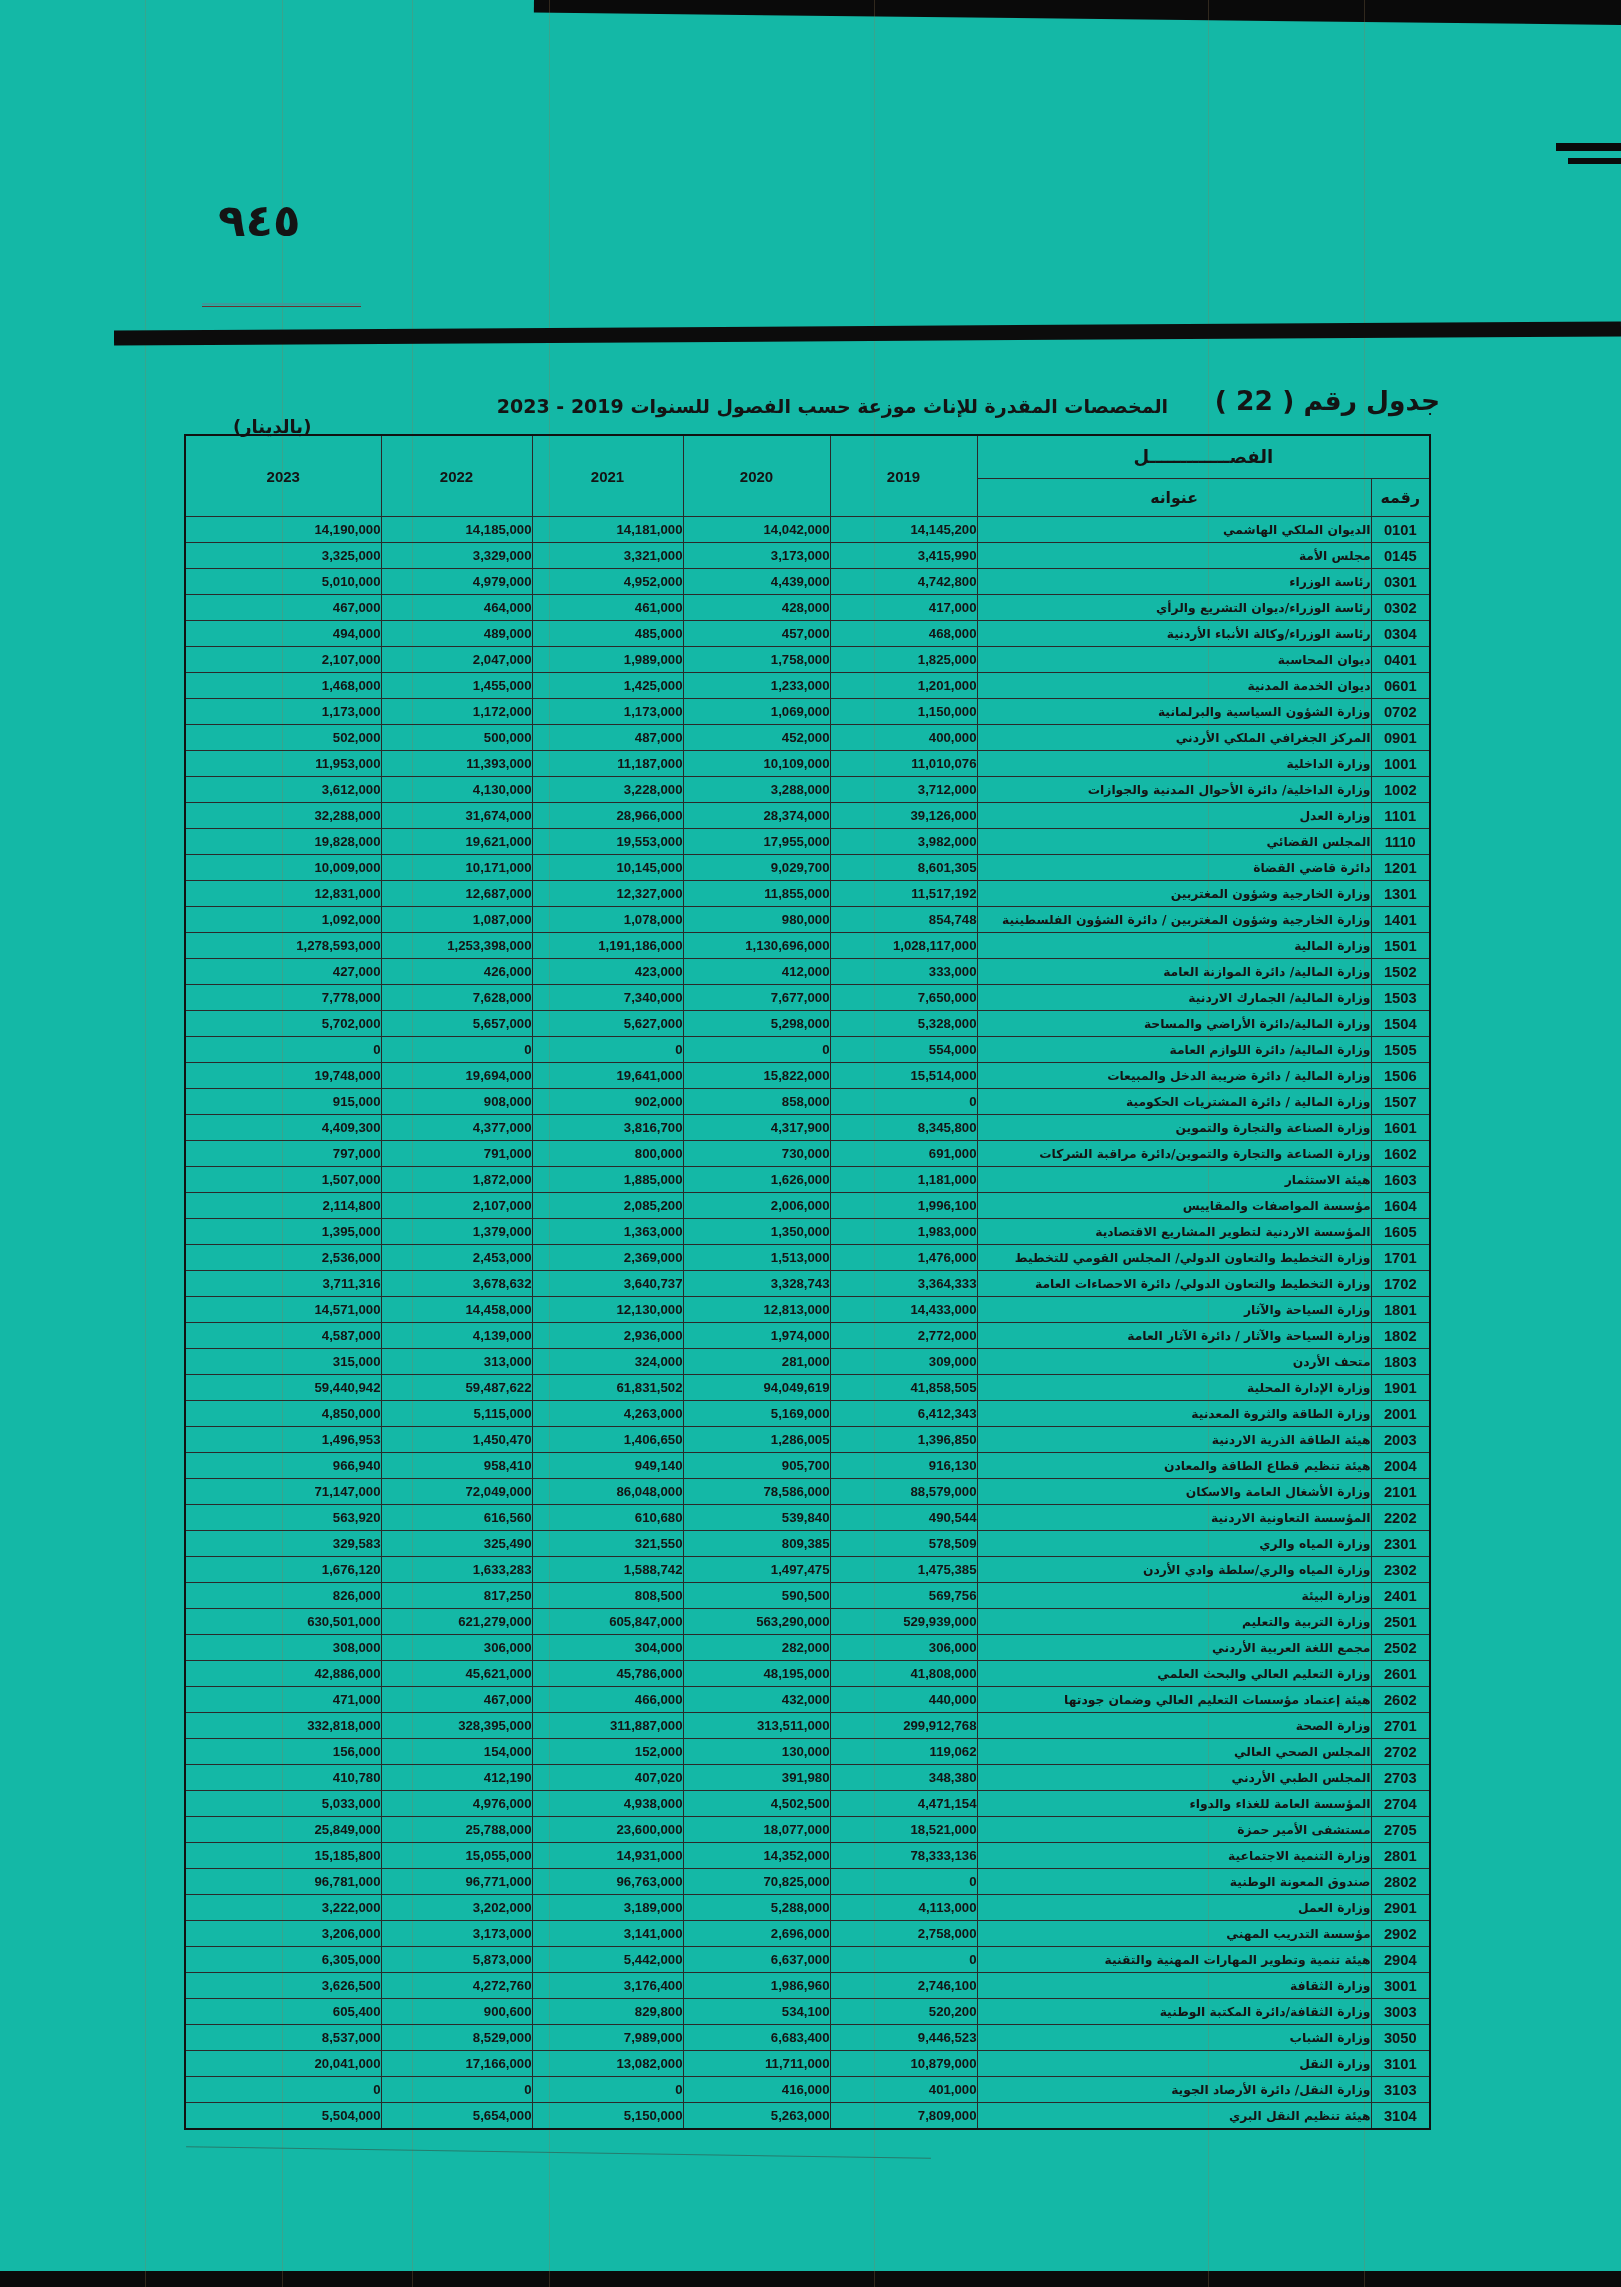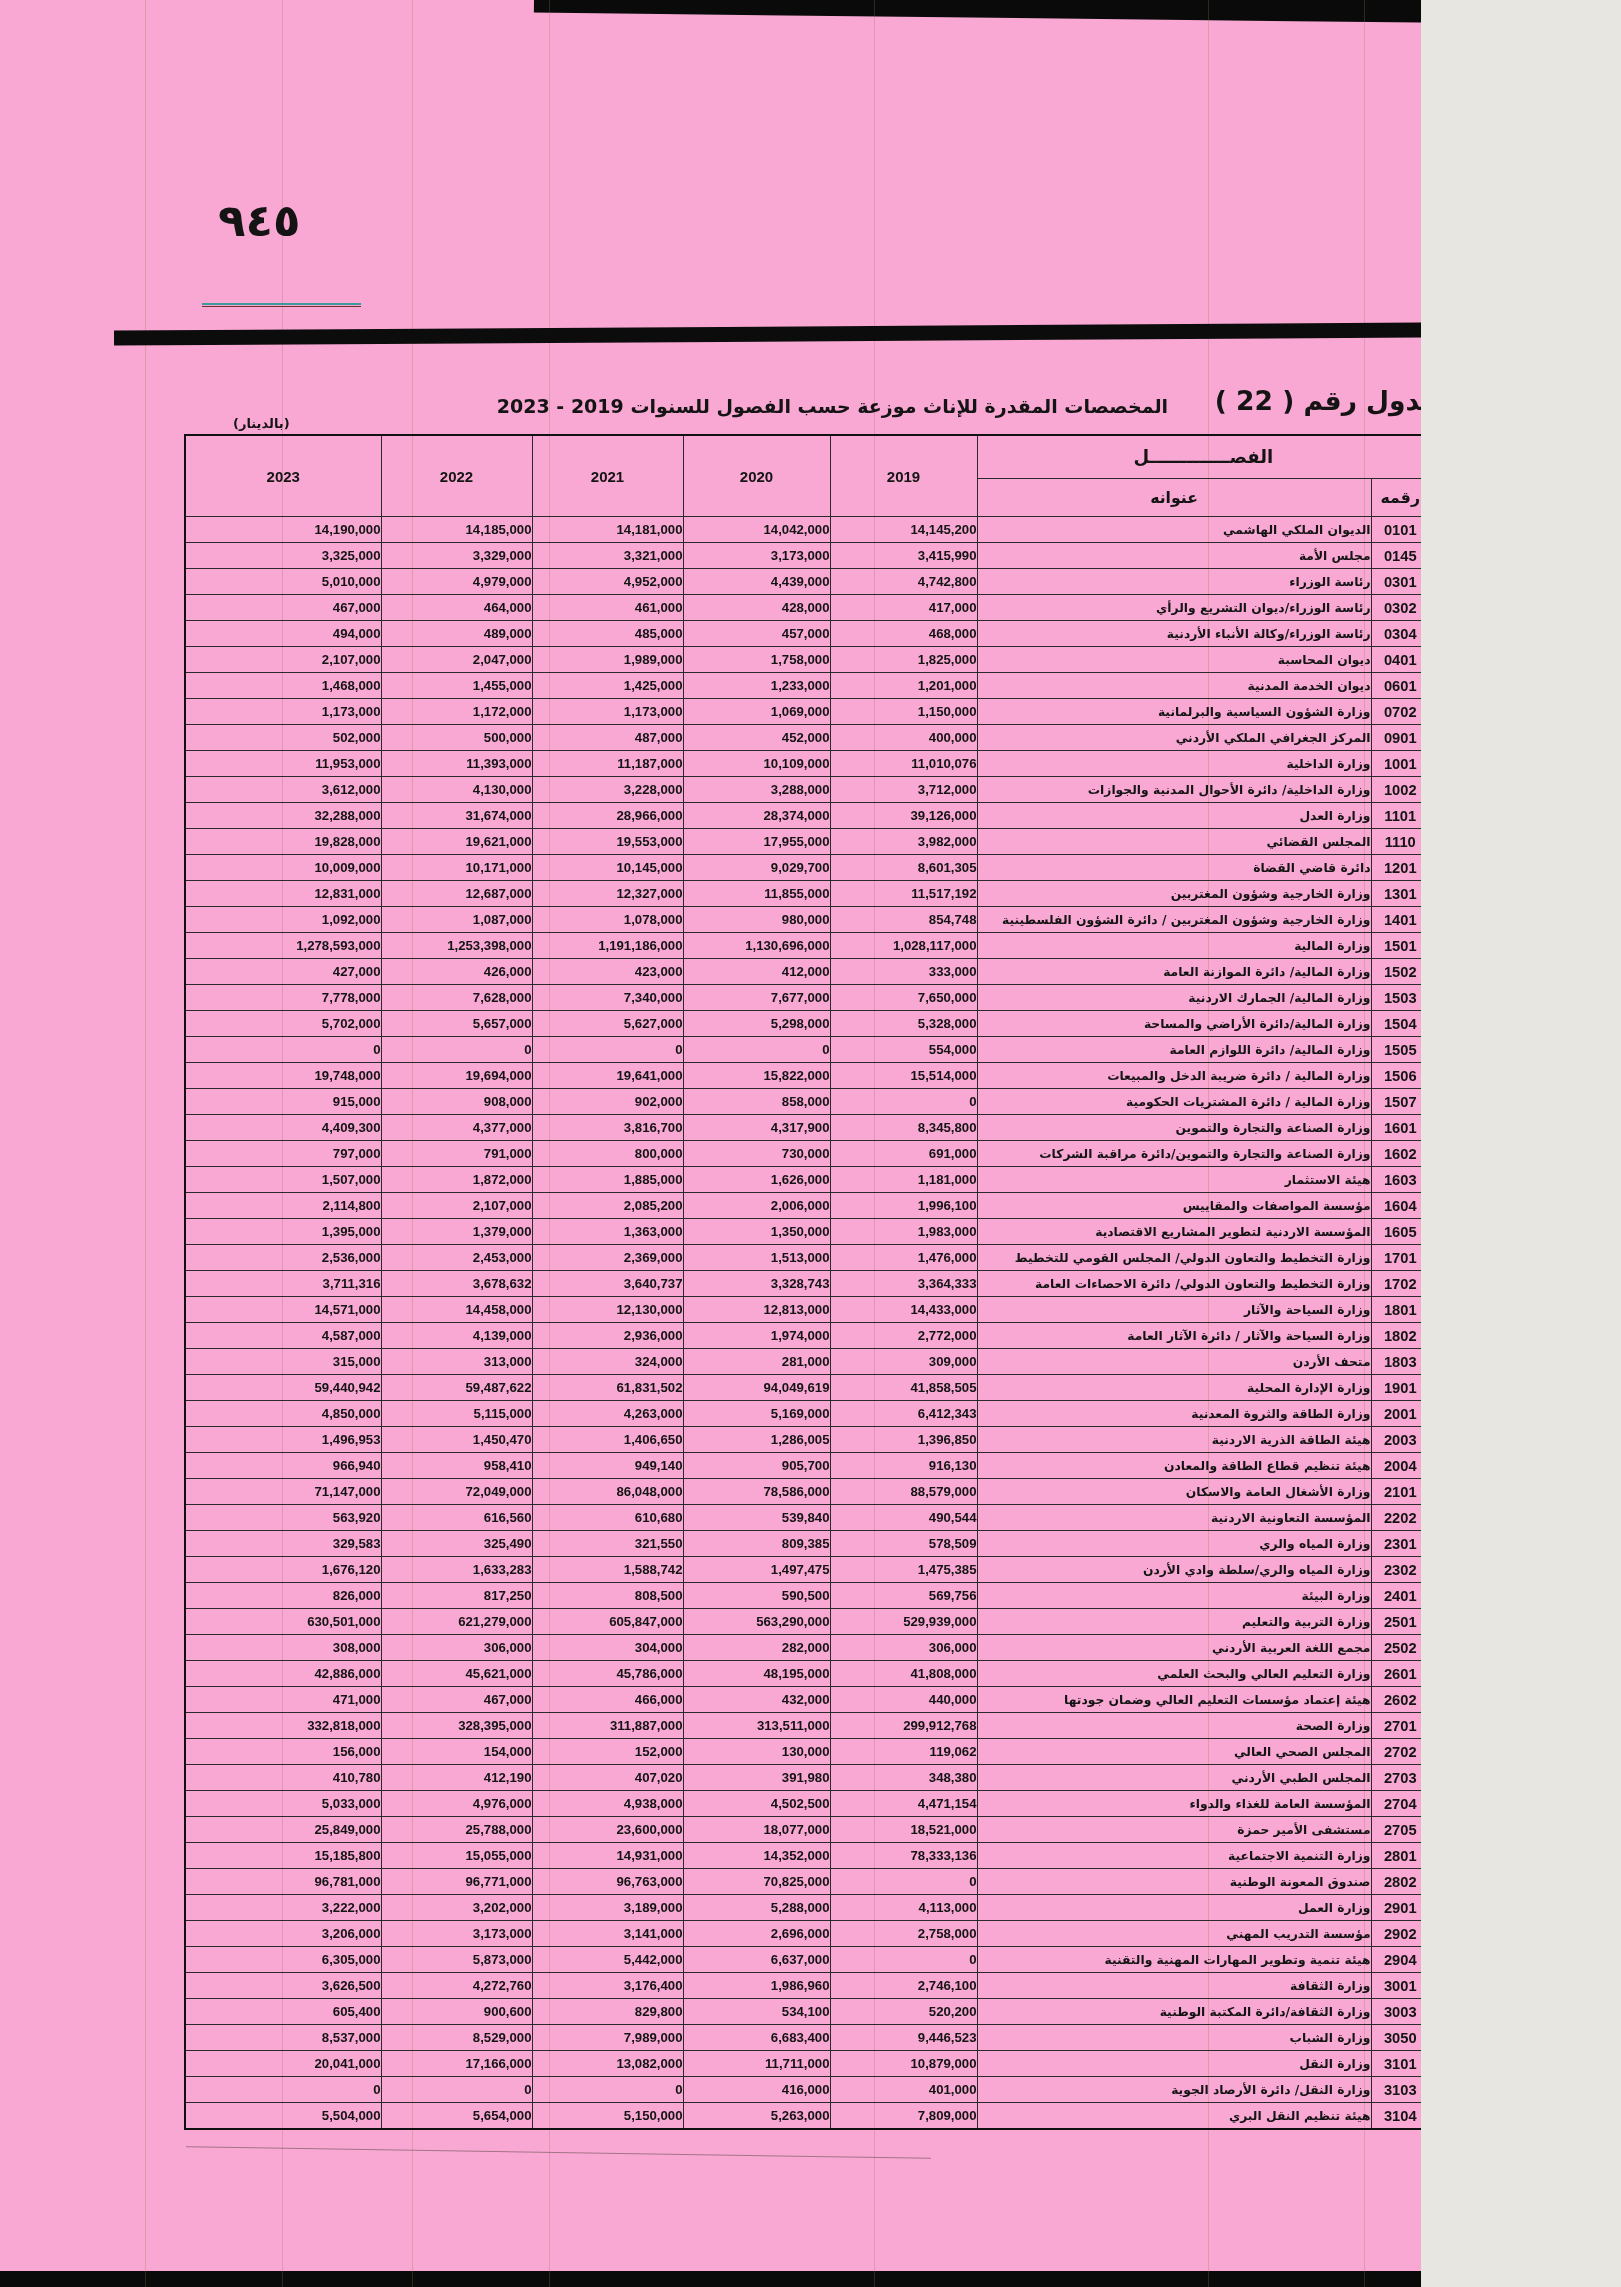--- a/index.html
+++ b/index.html
@@ -1,17 +1,17 @@
 <!DOCTYPE html>
 <html lang="ar"><head>
 <meta charset="utf-8">
 <style>
   html,body{margin:0;padding:0;background:#e8e6e1;}
   #page{
-    position:relative;width:1421px;height:2288px;background:#f9a8d4;
+    position:relative;width:1621px;height:2288px;background:#14b8a6;
     overflow:hidden;font-family:"DejaVu Sans",sans-serif;color:#141414;
   }
   
   .top-bar{position:absolute;left:534px;top:-13.7px;width:1137px;height:33px;
     background:#0a0a0a;transform:rotate(0.65deg);}
   .bottom-bar{position:absolute;left:0;top:2271px;width:1621px;height:16.7px;background:#0a0a0a;}
   .edge-dash{position:absolute;background:#0a0a0a;}
   .fold{position:absolute;top:0;bottom:0;width:1px;background:rgba(150,120,80,0.28);}
   .diag-artifact{position:absolute;left:186px;top:2152px;width:745px;height:1px;
     background:rgba(60,50,40,0.45);transform:rotate(0.9deg);}
@@ -23,21 +23,21 @@
     background:#0c0c0c;transform:rotate(-0.35deg);}
   .gazette-oval{position:absolute;left:657px;top:218px;width:282px;height:123px;
     background:#fff;border:6.9px solid #0c0c0c;border-radius:50%;
     display:flex;align-items:flex-end;justify-content:center;padding-bottom:7.8px;box-sizing:border-box;}
   .gazette-oval span{font-size:26.5px;font-weight:bold;}
   
   .title1{position:absolute;left:323px;top:341px;width:1117px;
     font-size:26.5px;font-weight:bold;direction:rtl;margin-top:44px;}
   .title2{position:absolute;left:225px;top:395px;width:1215px;text-align:center;
     font-size:19px;font-weight:bold;direction:rtl;}
-  .currency-note{position:absolute;left:233px;top:416px;font-size:13px;font-weight:bold;direction:rtl;}
+  .currency-note{position:absolute;left:233px;top:416px;font-size:18px;font-weight:bold;direction:rtl;}
   
   table.alloc{position:absolute;left:184px;top:434px;width:1245px;
     border-collapse:collapse;table-layout:fixed;border:2px solid #111;}
   table.alloc th,table.alloc td{border:1px solid #2a2a2a;padding:0;overflow:hidden;white-space:nowrap;}
   th.year{height:80px;font-family:"Liberation Sans",sans-serif;font-size:15px;
     font-weight:bold;text-align:center;vertical-align:middle;}
   th.chapter{height:41px;font-size:18px;font-weight:bold;text-align:center;
     vertical-align:middle;border-bottom:2.9px solid #31204a;}
   th.subhead{height:37px;font-size:15.7px;font-weight:bold;text-align:center;
     vertical-align:middle;direction:rtl;margin-top:33px;}

